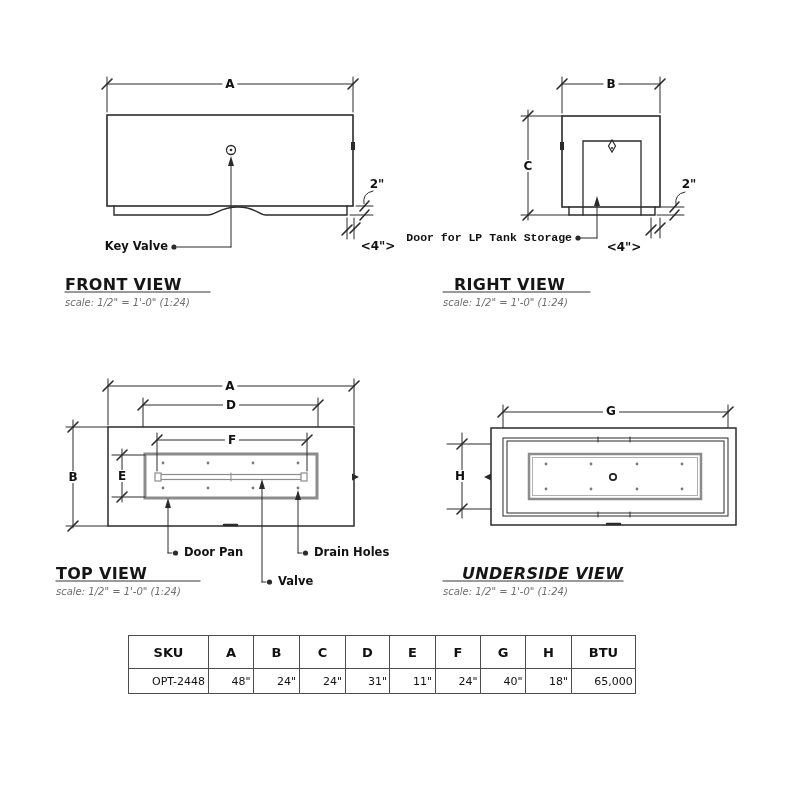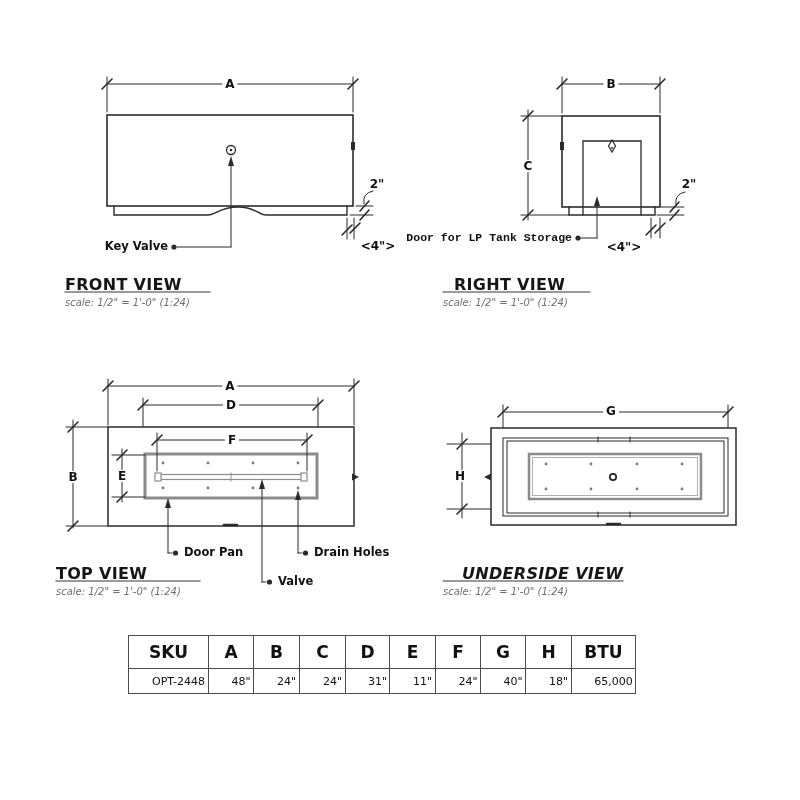--- a/index.html
+++ b/index.html
@@ -17,21 +17,21 @@
   .view-scale{position:absolute;font-style:italic;font-size:10px;color:#6e6e6e;
        white-space:nowrap;line-height:1;}
   table.spec{
     position:absolute;left:128px;top:635px;width:507px;border-collapse:collapse;
     table-layout:fixed;font-size:11px;color:#111;
   }
   table.spec th,table.spec td{
     border:1px solid #4d4d4d;text-align:center;vertical-align:middle;padding:0;
     overflow:hidden;white-space:nowrap;
   }
-  table.spec th{height:32px;font-size:17px;font-weight:bold;}
+  table.spec th{height:32px;font-size:13px;font-weight:bold;}
   table.spec td{height:24px;padding-left:20px;}
 </style>
 </head>
 <body>
 
 <div id="canvas">
 
   <svg id="linework" width="800" height="800" viewBox="0 0 800 800">
 
     <g stroke="#2b2b2b" fill="none" stroke-width="1" stroke-linecap="round">

